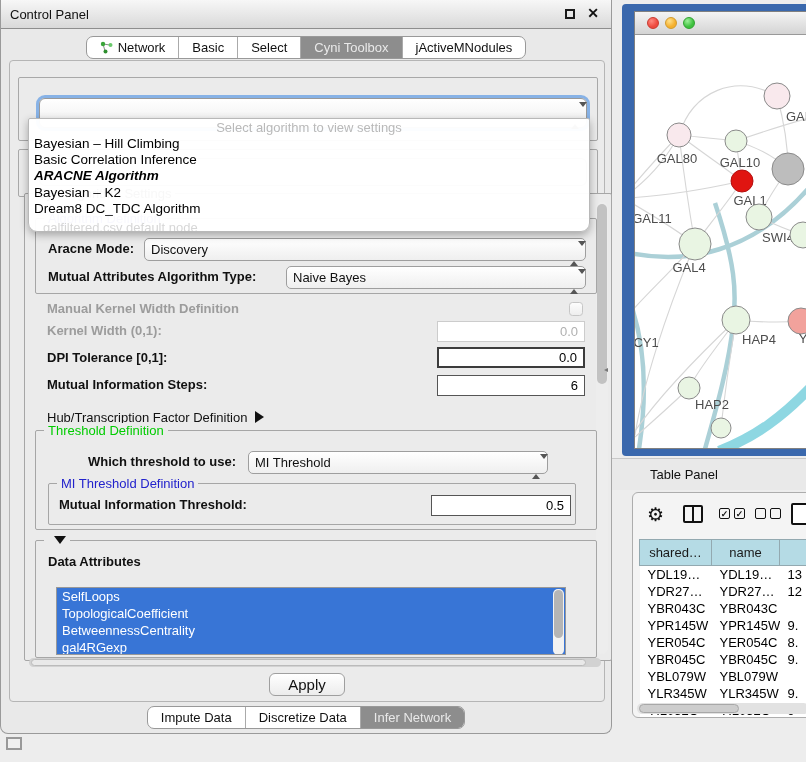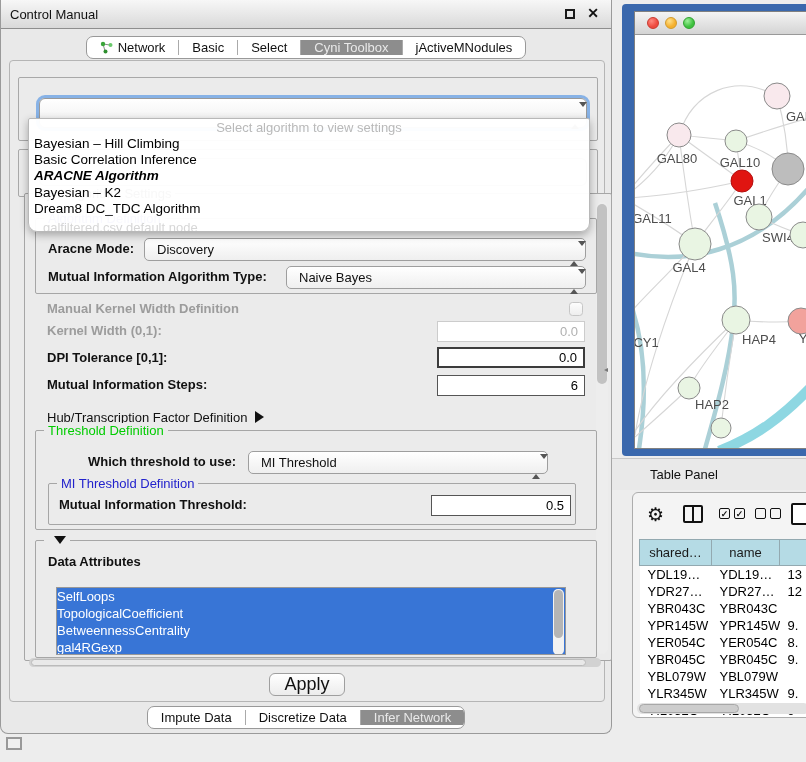--- a/index.html
+++ b/index.html
@@ -11,21 +11,21 @@
   .cp-window { position:absolute; left:0; top:0; width:612px; height:734px; background:#e9e9e9;
                border:1px solid #9a9a9a; border-top:none; border-radius:0 0 8px 8px; }
   .cp-titlebar { position:absolute; left:0; top:0; right:0; height:29px;
                  background:linear-gradient(#f7f7f7,#d9d9d9); border-bottom:1px solid #8e8e8e; }
   .cp-title { position:absolute; left:9px; top:7px; font-size:13px; color:#111; }
   .float-btn { position:absolute; right:36px; top:9px; width:10px; height:10px; border:2px solid #1a1a1a; background:transparent; }
   .close-btn { position:absolute; right:12px; top:5px; font-size:14px; font-weight:bold; color:#111; }
 
   
   .tabbar { position:absolute; left:0; top:36px; width:100%; display:flex; justify-content:center; }
-  .segmented { display:inline-flex; border:1px solid #999; border-radius:7px; overflow:hidden; background:#fff; height:23px;align-items:center; }
+  .segmented { display:inline-flex; border:1px solid #999; border-radius:7px; overflow:hidden; background:#fff; height:23px; }
   .seg-item { display:flex; align-items:center; gap:5px; padding:0 13px; font-size:13px; color:#111;
               border-left:1px solid #aaa; cursor:default; white-space:nowrap; }
   .seg-item:first-child { border-left:none; }
   .seg-item.selected { background:#8d8d8d; color:#e9e9e9; }
 
   
   .page { position:absolute; left:8px; top:60px; width:596px; height:642px; background:#ebebeb;
           border:1px solid #b5b5b5; border-radius:4px; }
 
   
@@ -55,45 +55,45 @@
   .settings { left:14px; top:132px; width:588px; height:468px; background:#ebebeb; }
   .vscroll { position:absolute; right:3px; top:8px; width:12px; height:452px; background:#ededed; border-radius:6px; }
   .vscroll .thumb { position:absolute; left:1px; top:2px; width:10px; height:180px; background:#c2c2c2; border-radius:6px; }
 
   .row { position:absolute; left:0; right:0; height:24px; }
   .lbl { position:absolute; font-size:13px; color:#111; line-height:22px; white-space:nowrap; }
   .lbl.b { font-weight:bold; }
   .lbl.dis { color:#9c9c9c; font-weight:bold; }
 
   .combo { position:absolute; height:23px; background:linear-gradient(#ffffff,#efefef); border:1px solid #9e9e9e;
-           border-radius:5px; font-size:13px; line-height:21px; padding-left:12px; color:#111; }
+           border-radius:5px; font-size:13px; line-height:21px; padding-left:6px; color:#111; }
   .stepper { position:absolute; right:7px; top:4px; width:8px; }
   .stepper .up { width:0; height:0; border-left:4px solid transparent; border-right:4px solid transparent; border-bottom:5px solid #555; margin-bottom:3px; }
   .stepper .down { width:0; height:0; border-left:4px solid transparent; border-right:4px solid transparent; border-top:5px solid #555; }
 
   .field { position:absolute; height:21px; background:#fff; font-size:13px; line-height:19px; text-align:right; padding-right:6px; color:#000; border:1px solid #555; }
   .field.dis { border:1px solid #ccc; color:#b0b0b0; }
   .field.strong { border:2px solid #3c3c3c; line-height:17px; }
 
   .checkbox { position:absolute; width:14px; height:14px; border:1px solid #c6c6c6; border-radius:3.5px; background:linear-gradient(#fdfdfd,#eee); }
 
   .tri-right { display:inline-block; width:0; height:0; border-top:6px solid transparent; border-bottom:6px solid transparent; border-left:9px solid #111; margin-left:8px; vertical-align:-1px; }
   .tri-down { display:inline-block; width:0; height:0; border-left:6px solid transparent; border-right:6px solid transparent; border-top:8px solid #111; margin-left:6px; vertical-align:1px; }
 
   
   .listbox { position:absolute; left:20px; top:46px; width:510px; height:68px; background:#fff; border:1px solid #989898; overflow:hidden; }
-  .list-item { height:17px; line-height:17px; font-size:13px; color:#fff; background:#3875d6; }
+  .list-item { height:17px; line-height:17px; font-size:13px; color:#fff; background:#3875d6; padding-left:5px; }
   .list-vscroll { position:absolute; right:1px; top:1px; width:11px; height:66px; background:#f2f2f2; border-radius:5px; }
   .list-vscroll .thumb { position:absolute; left:1px; top:1px; width:9px; height:48px; background:#b5b5b5; border-radius:5px; }
   .hscroll { position:absolute; left:4px; top:464px; width:572px; height:9px; background:#d2d2d2; border-radius:5px; }
   .hscroll .thumb { position:absolute; left:2px; top:1px; width:97%; height:7px; background:#e9e9e9; border:1px solid #bbb; border-radius:4px; }
 
   .apply-btn { position:absolute; left:50%; top:612px; transform:translateX(-50%); width:76px; height:23px;
                background:linear-gradient(#ffffff,#ececec); border:1px solid #9f9f9f; border-radius:6px;
-               font-size:18px; color:#111; text-align:center; line-height:21px; }
+               font-size:15px; color:#111; text-align:center; line-height:21px; }
 
   .bottom-tabbar { position:absolute; left:0; top:706px; width:100%; display:flex; justify-content:center; }
 
   
   .mini-float { position:absolute; left:6px; top:737px; width:16px; height:13px; border:2px solid #999; background:#f0f0f0; }
 
   
   .grip { position:absolute; left:604px; top:363px; width:9px; height:14px; font-size:8px; color:#777; line-height:14px; }
 
   
@@ -128,21 +128,21 @@
   .tp-hscroll { position:absolute; left:4px; top:210px; width:172px; height:11px; background:#e2e2e2; border-radius:6px; }
   .tp-hscroll .thumb { position:absolute; left:2px; top:1px; width:100px; height:9px; background:#cdcdcd; border:1px solid #a8a8a8; border-radius:5px; }
 </style>
 </head>
 <body>
 
 <div id="root">
 
   <div class="cp-window">
     <div class="cp-titlebar">
-      <span class="cp-title">Control Manual</span>
+      <span class="cp-title">Control Panel</span>
       <span class="float-btn"></span>
       <span class="close-btn">✕</span>
     </div>
 
     <div class="tabbar">
       <div class="segmented">
         <div class="seg-item">
           <svg width="13" height="13" viewBox="0 0 13 13">
             <line x1="3" y1="3" x2="10" y2="4" stroke="#8a8a8a" stroke-width="1"></line>
             <line x1="3" y1="3" x2="5" y2="10" stroke="#8a8a8a" stroke-width="1"></line>
@@ -197,21 +197,21 @@
         <div class="groupbox" style="left:10px; top:24px; width:562px; height:76px;">
           <span class="legend blue">Algorithm Definition</span>
           <div class="row" style="top:19px;">
             <span class="lbl b" style="left:12px;">Aracne Mode:</span>
             <div class="combo" style="left:108px; right:10px;">
               <span>Discovery</span>
               <span class="stepper"><span class="up"></span><span class="down"></span></span>
             </div>
           </div>
           <div class="row" style="top:47px;">
-            <span class="lbl b" style="left:12px;">Mutual Information Algorithm Type:</span>
+            <span class="lbl b" style="left:12px;">Mutual Attributes Algorithm Type:</span>
             <div class="combo" style="left:250px; right:10px;">
               <span>Naive Bayes</span>
               <span class="stepper"><span class="up"></span><span class="down"></span></span>
             </div>
           </div>
         </div>
 
         <div class="row" style="top:104px;">
           <span class="lbl dis" style="left:22px;">Manual Kernel Width Definition</span>
           <span class="checkbox" style="right:28px; top:4px;"></span>

